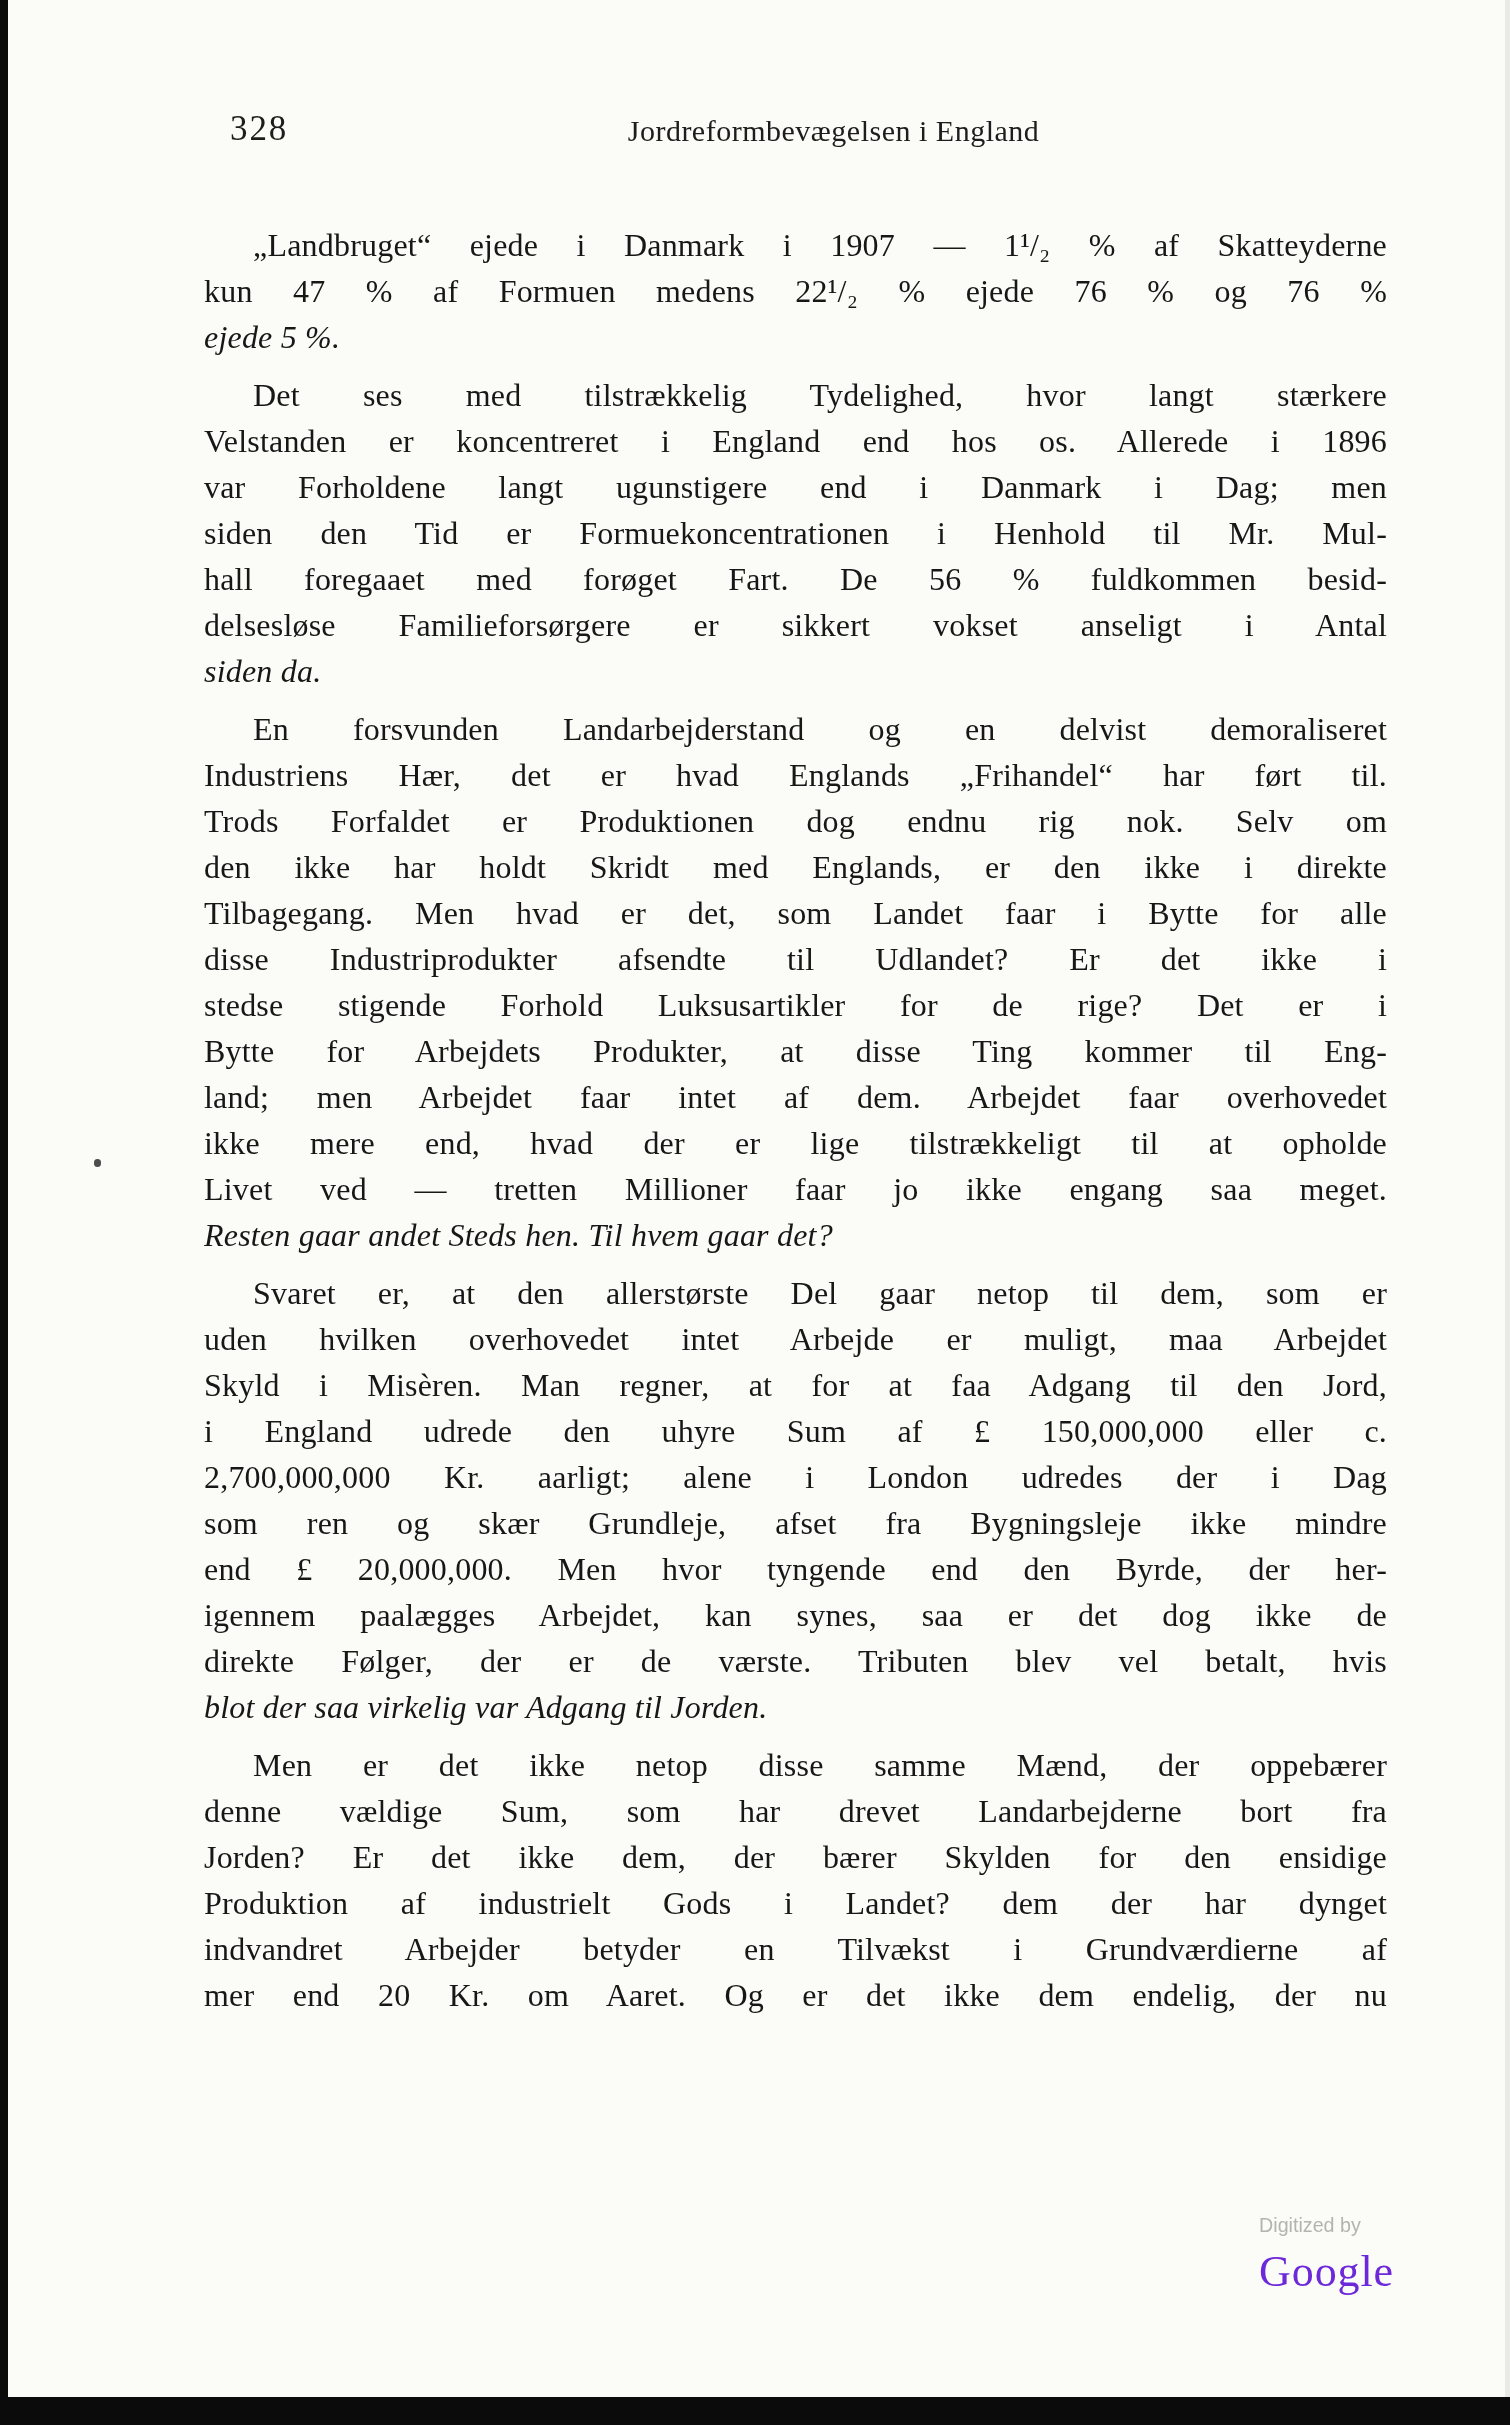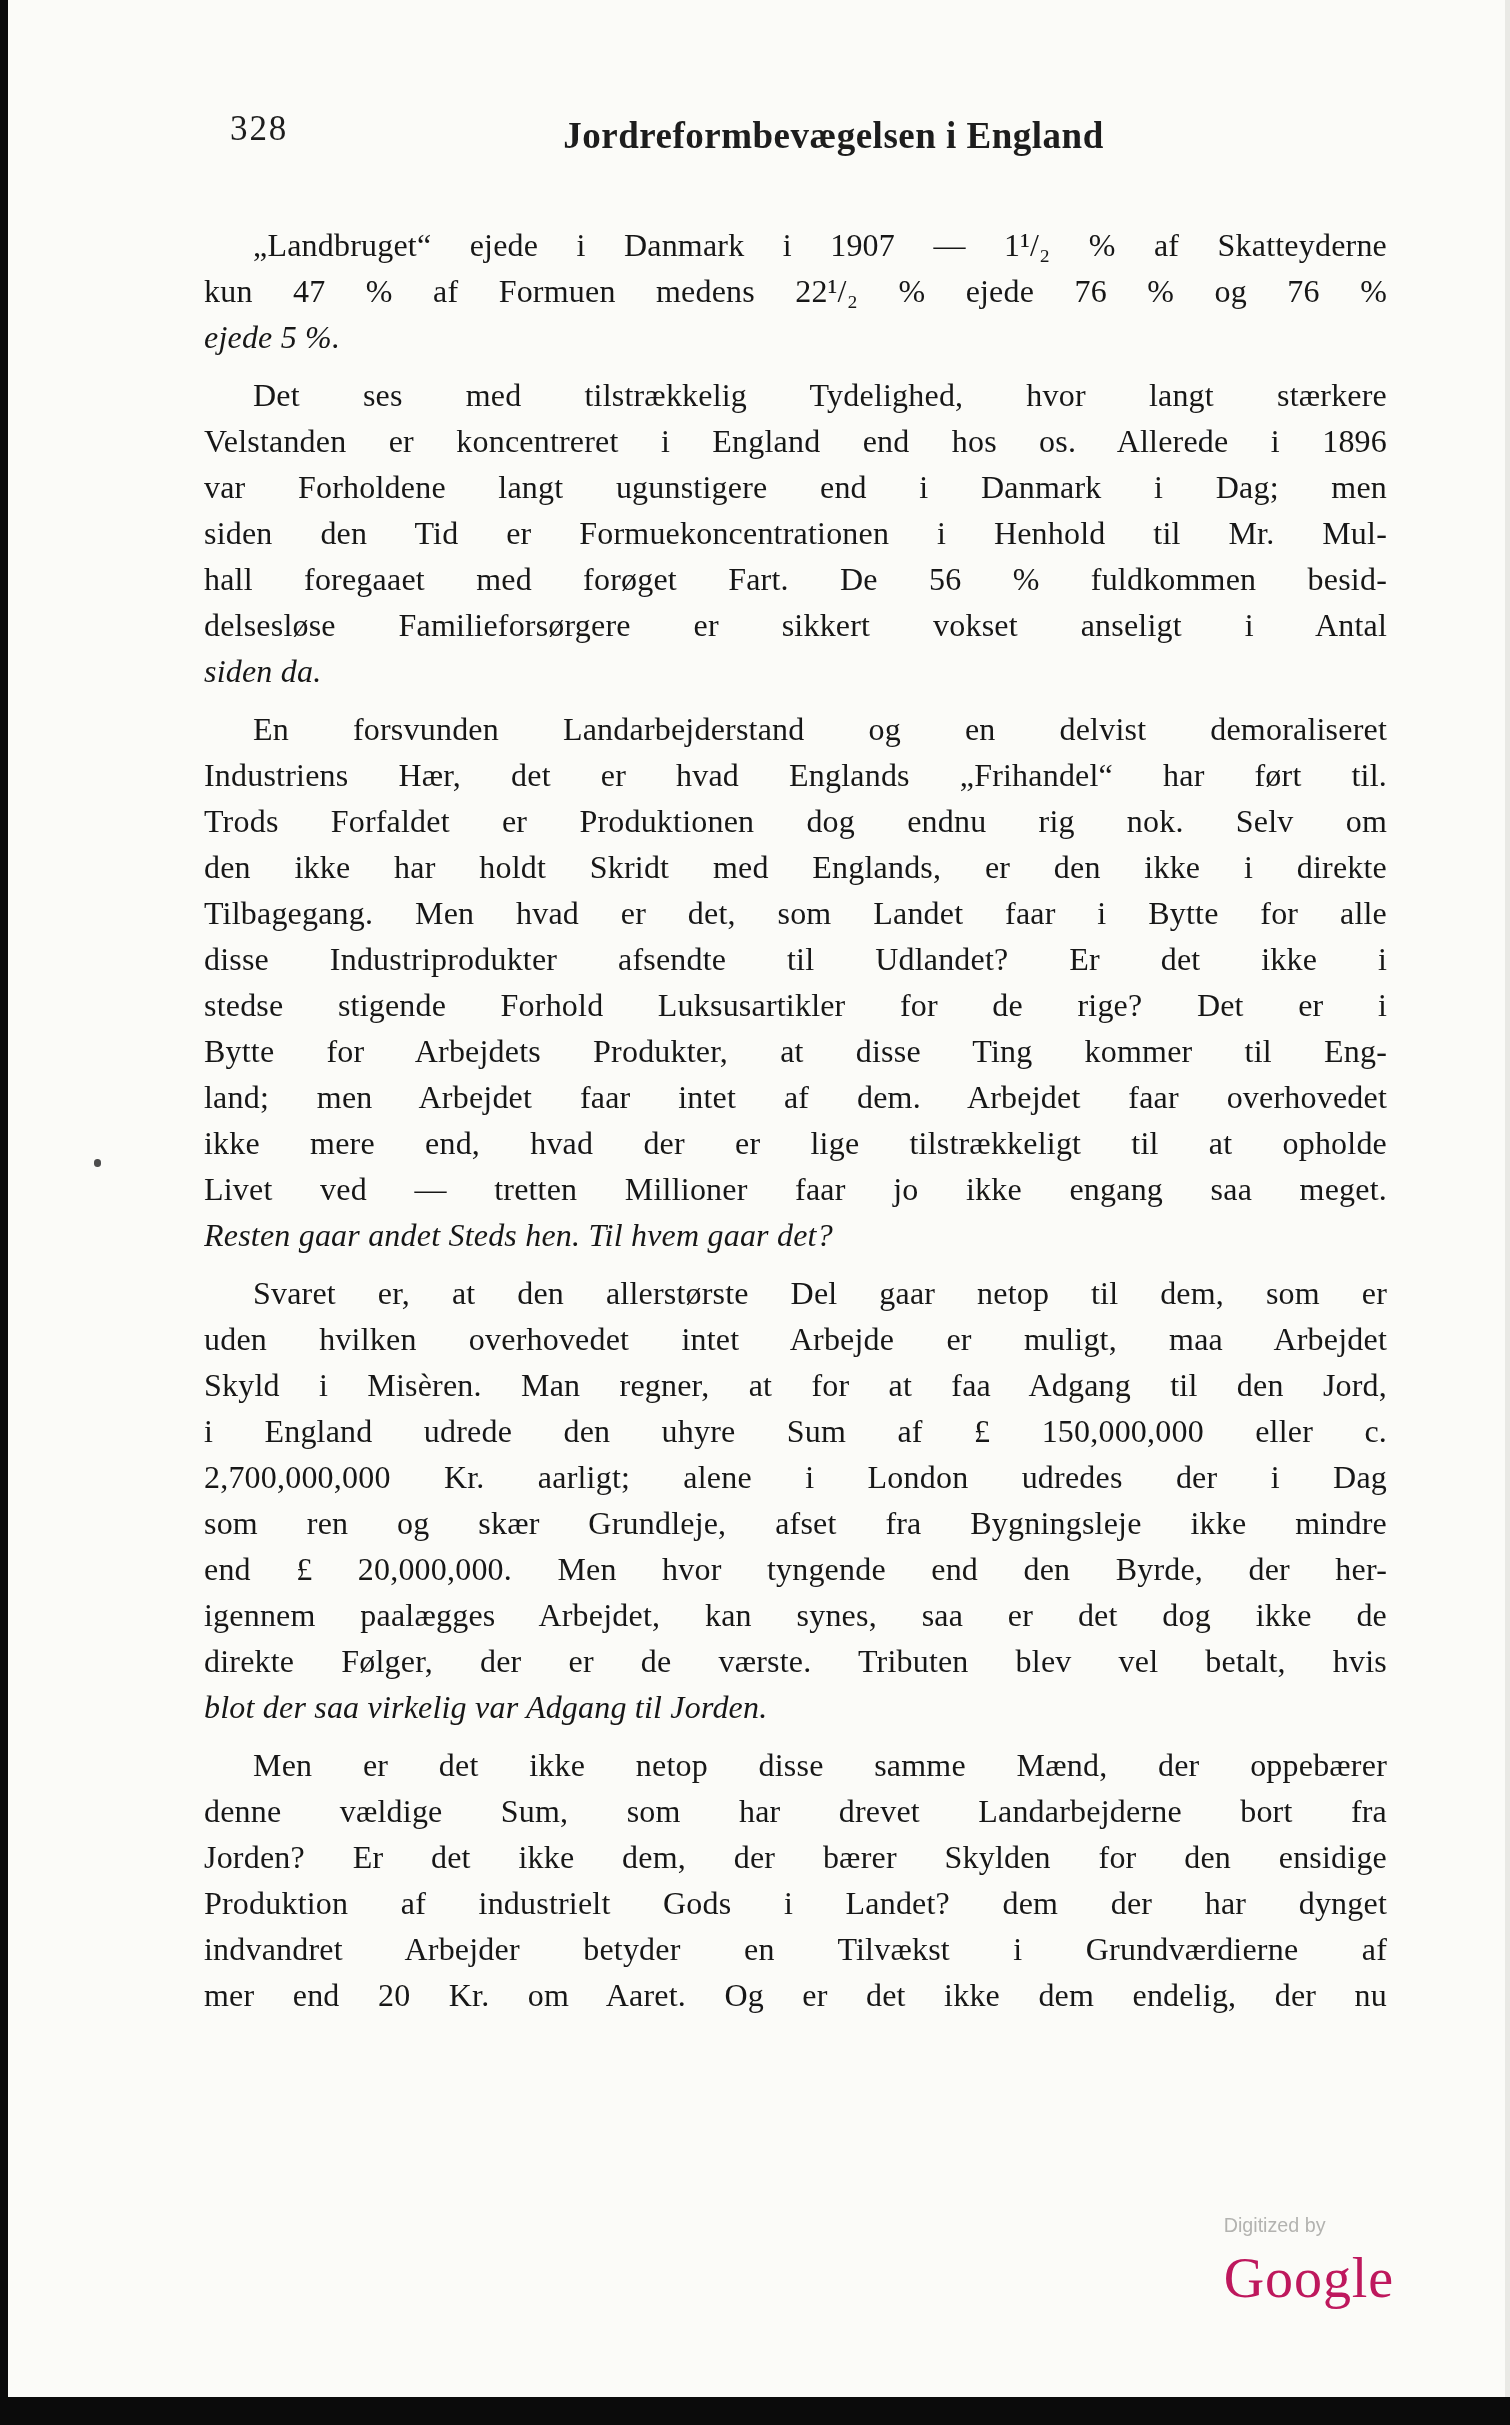--- a/index.html
+++ b/index.html
@@ -50,22 +50,22 @@
     position: absolute;
     left: 0; top: 0;
     font-size: 35px;
     letter-spacing: 1.9px;
   }
   .runtitle {
     position: absolute;
     left: 0; right: 0;
     top: 4.7px;
     text-align: center;
-    font-size: 37px;
-    font-weight: bold;
+    font-size: 30px;
+    font-weight: normal;
     letter-spacing: 0.5px;
   }
   .text {
     position: absolute;
     top: 210px;
     left: 192px;
     width: 1207px;
     font-size: 32px;
     line-height: 46px;
     color: #171717;
@@ -96,22 +96,22 @@
     gap: 9.4px;
     flex-direction: column;
   }
   .dby {
     font-family: "Liberation Sans", sans-serif;
     font-size: 19.7px;
     color: #b3b3b0;
   }
   .glogo {
     font-family: "Liberation Serif", serif;
-    font-size: 56px;
-    color: #be185d;
+    font-size: 44px;
+    color: #6d28d9;
     letter-spacing: 0.9px;
   }
 </style>
 </head>
 <body>
 
 <div class="scan">
 
   <div class="edge-left"></div>
   <div class="edge-right"></div>

